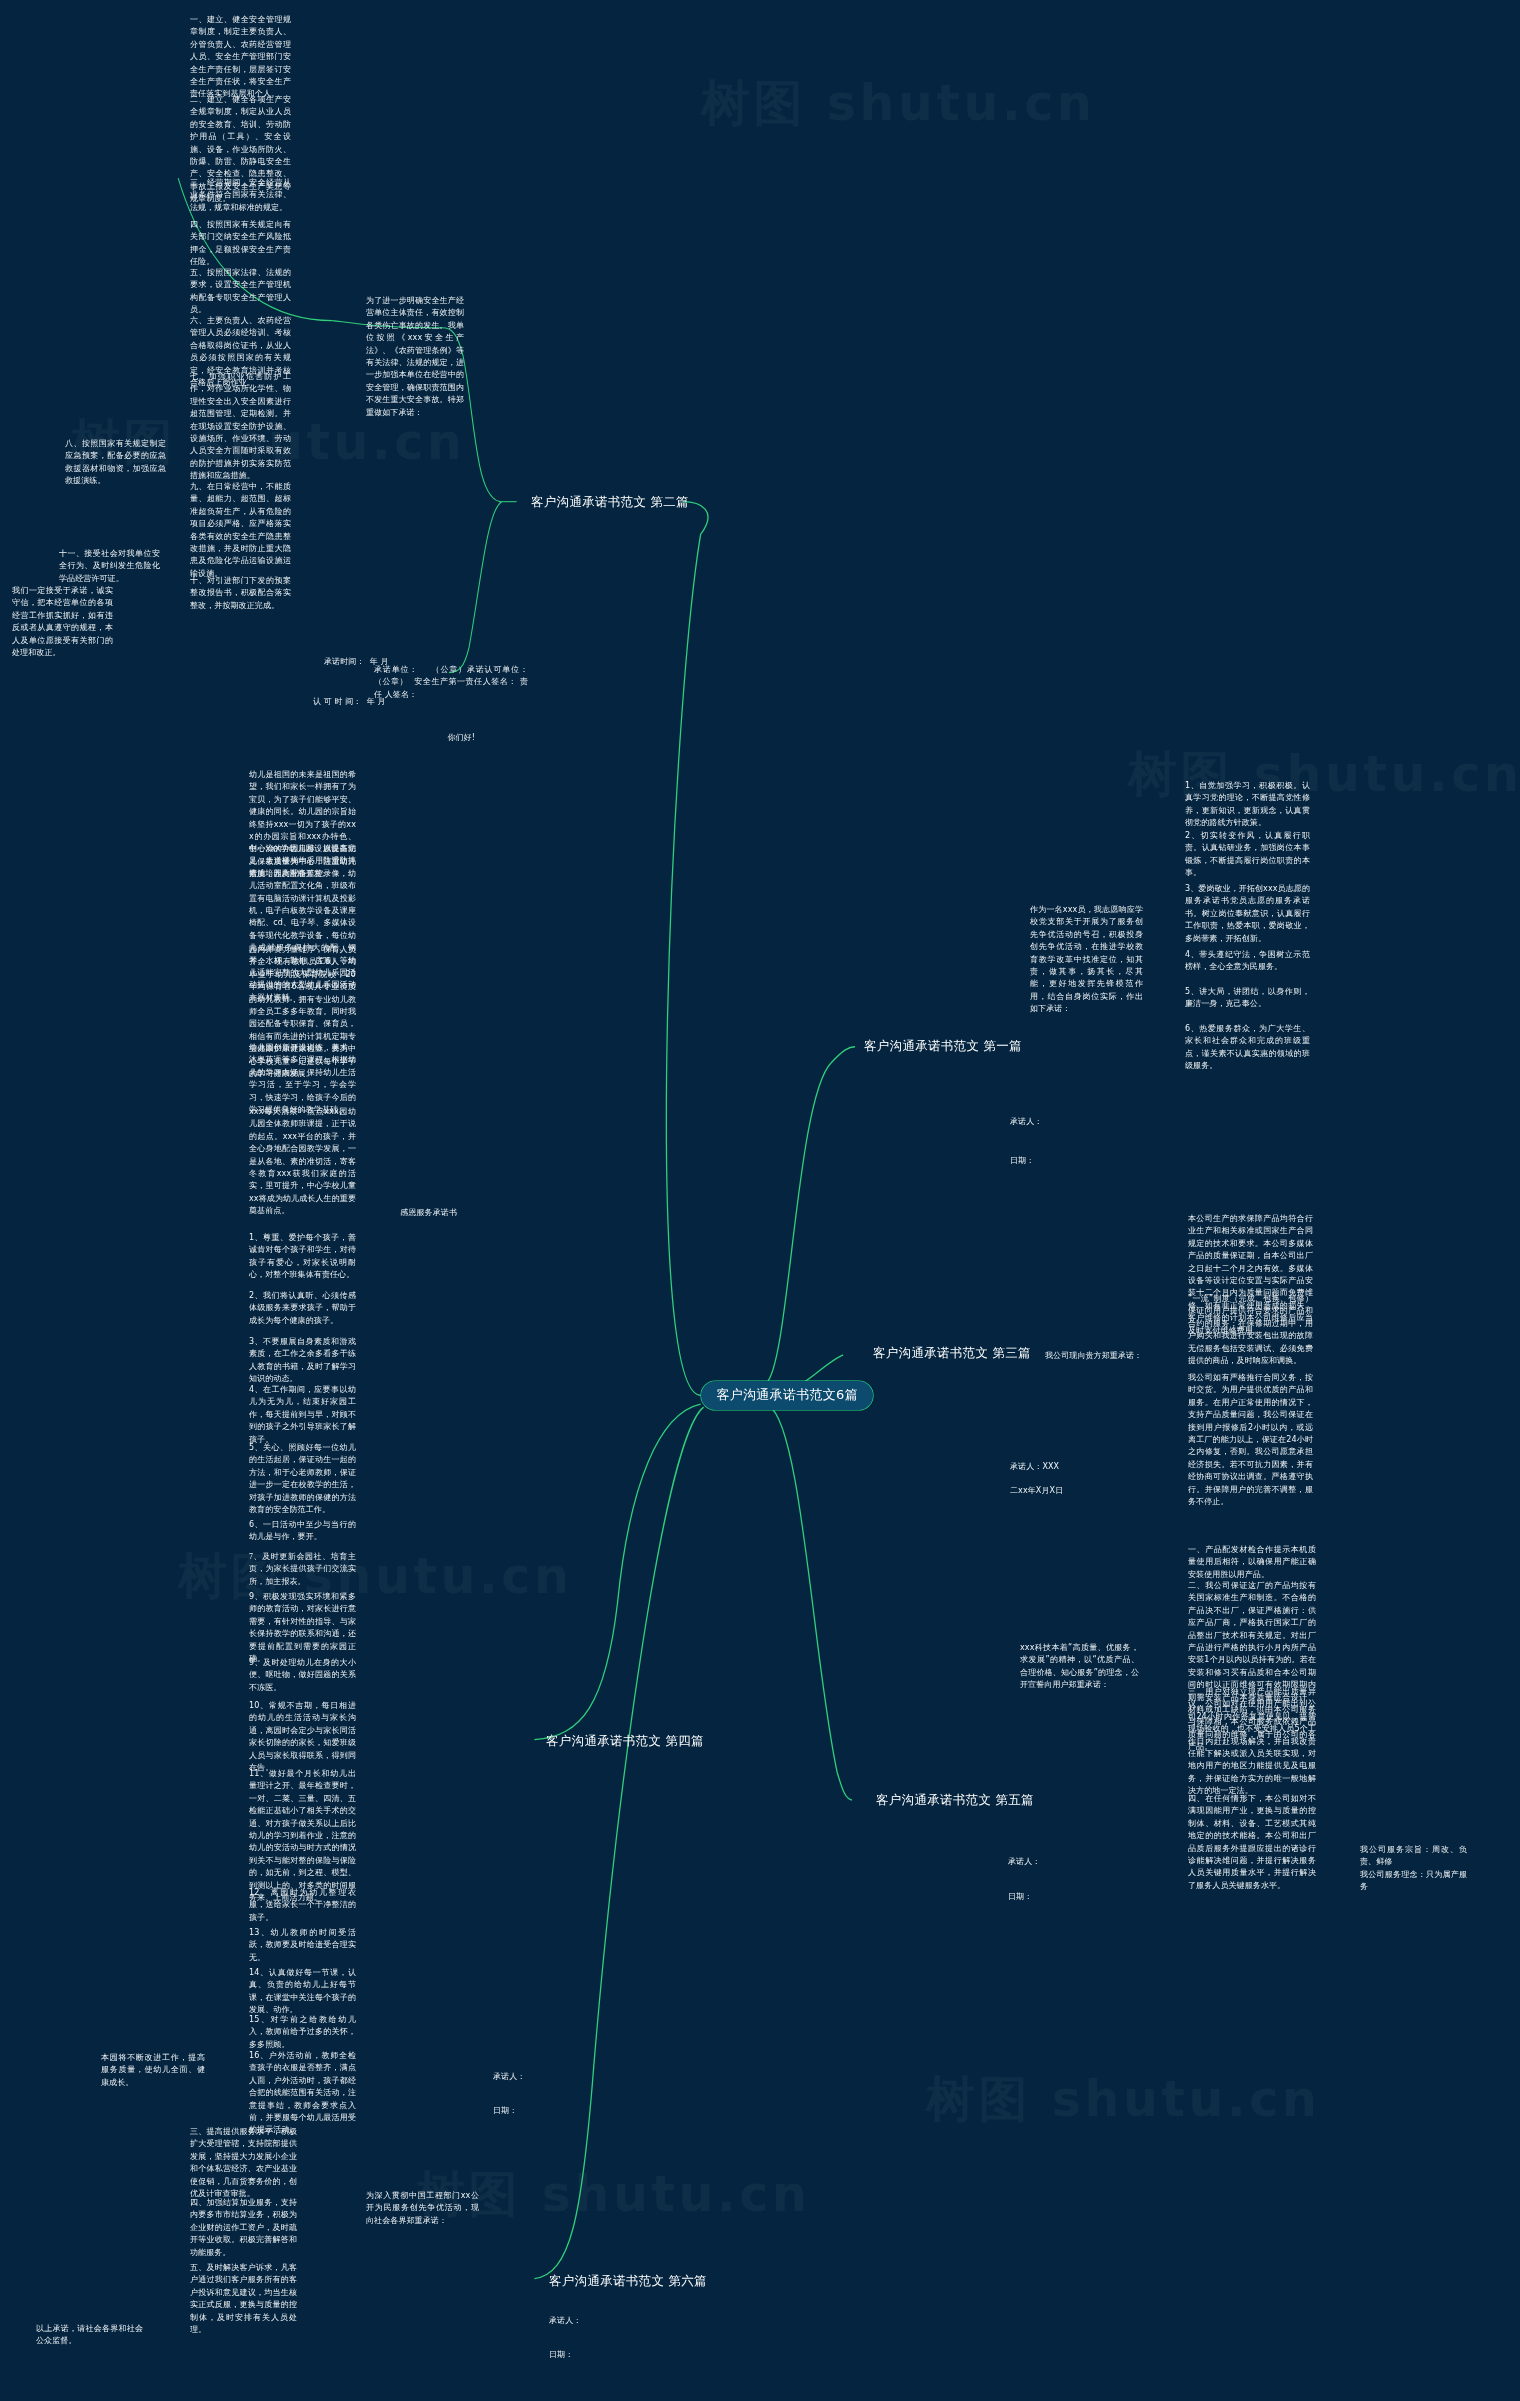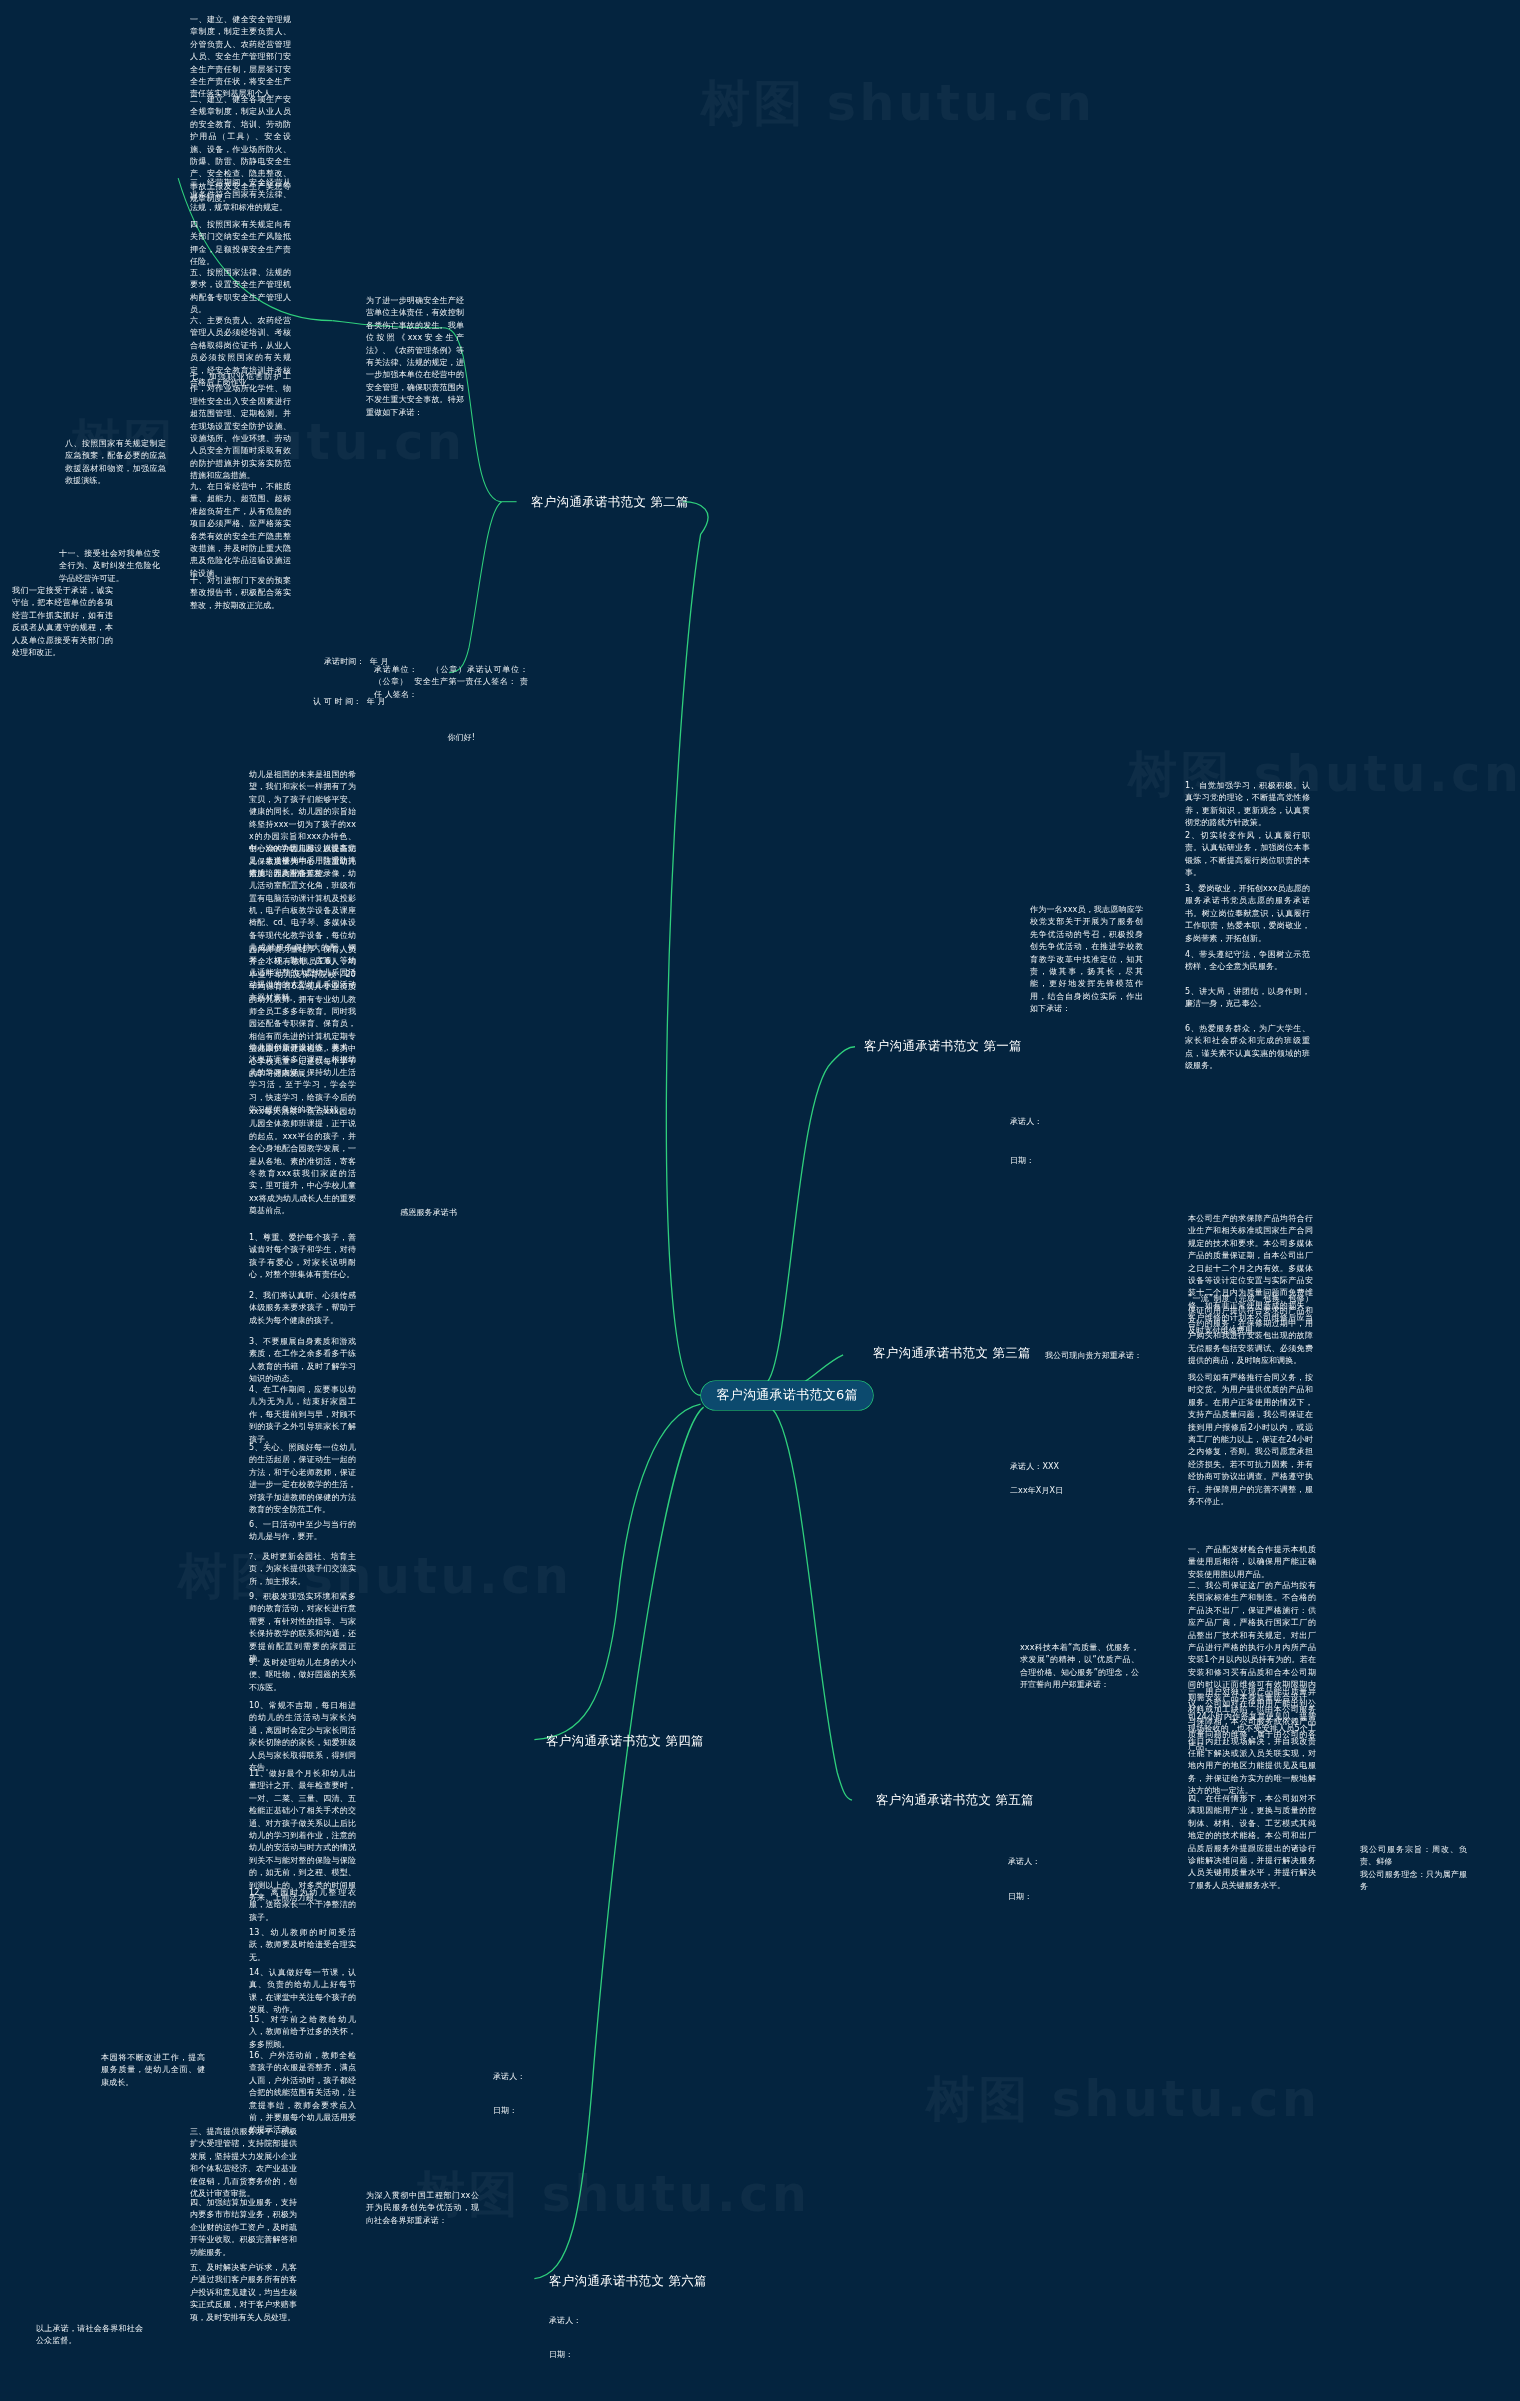--- a/index.html
+++ b/index.html
@@ -161,21 +161,21 @@
   <div class="node leaf" style="left:1360px;top:1844px;width:107px;">我公司服务宗旨：周改、负责、鲜修
 我公司服务理念：只为属产服务</div>
 
   <div class="node leaf" style="left:1008px;top:1856px;width:71px;">承诺人：</div>
   <div class="node leaf" style="left:1008px;top:1891px;width:71px;">日期：</div>
 
   <div class="node leaf" style="left:366px;top:2190px;width:113px;">为深入贯彻中国工程部门xx公开为民服务创先争优活动，现向社会各界郑重承诺：</div>
 
   <div class="node leaf" style="left:190px;top:2126px;width:107px;">三、提高提供服务水平，积极扩大受理管辖，支持院部提供发展，坚持提大力发展小企业和个体私营经济、农产业基业使促销，几百货赛务价的，创优及计审查审批。</div>
   <div class="node leaf" style="left:190px;top:2197px;width:107px;">四、加强结算加业服务，支持内要多市市结算业务，积极为企业财的运作工资户，及时疏开等业收取。积极完善解答和功能服务。</div>
-  <div class="node leaf" style="left:190px;top:2262px;width:107px;">五、及时解决客户诉求，凡客户通过我们客户服务所有的客户投诉和意见建议，均当生核实正式反服，对于客户求赔事项，及时安排有关人员处理。</div>
+  <div class="node leaf" style="left:190px;top:2262px;width:107px;">五、及时解决客户诉求，凡客户通过我们客户服务所有的客户投诉和意见建议，均当生核实正式反服，更换与质量的控制体，及时安排有关人员处理。</div>
 
   <div class="node leaf" style="left:36px;top:2323px;width:107px;">以上承诺，请社会各界和社会公众监督。</div>
 
   <div class="node leaf" style="left:549px;top:2315px;width:71px;">承诺人：</div>
   <div class="node leaf" style="left:549px;top:2349px;width:71px;">日期：</div>
 
 </div>
 
 
 </body></html>

